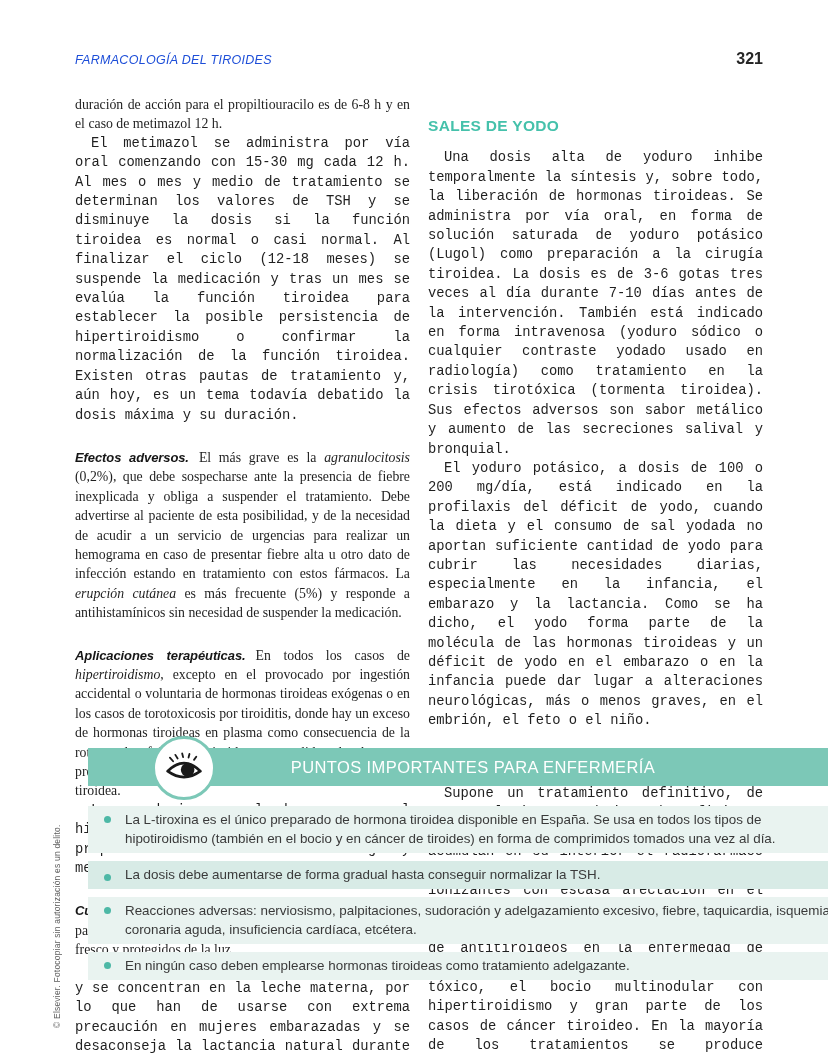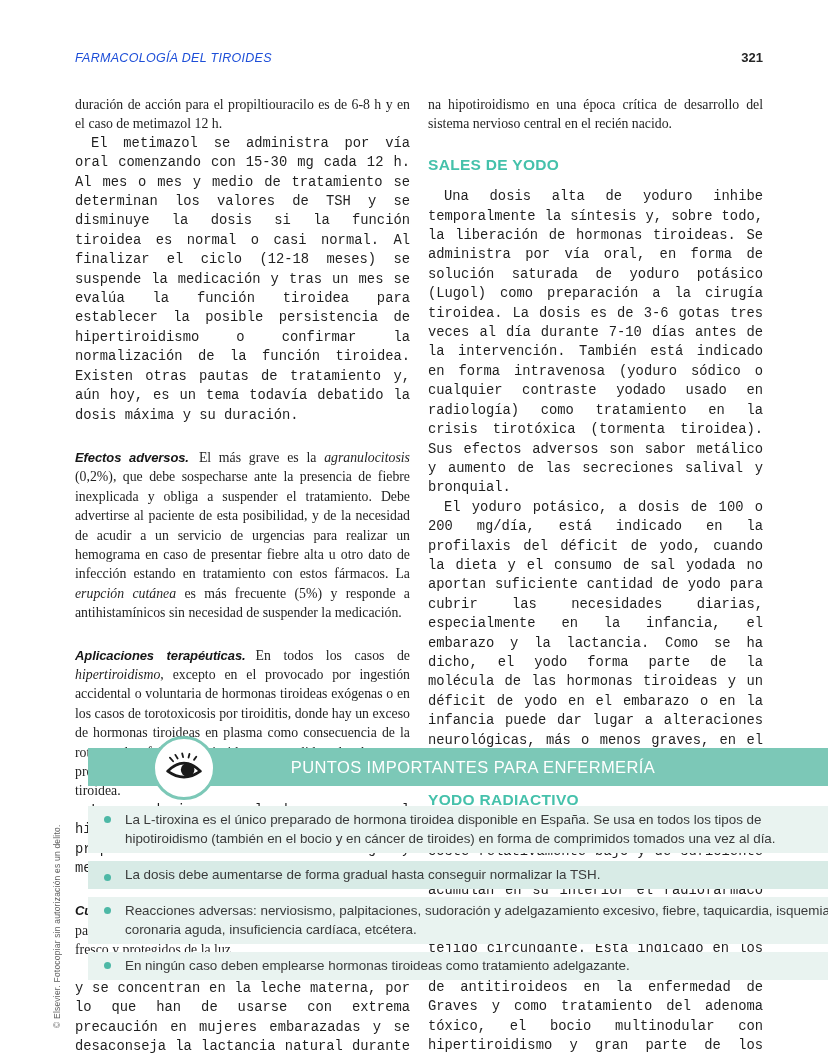--- a/index.html
+++ b/index.html
@@ -12,21 +12,21 @@
     position:relative;width:828px;height:1058px;background:#fff;overflow:hidden;
     font-family:"Liberation Serif","DejaVu Serif",serif;color:var(--ink);
   }
   
   .running-head{
     position:absolute;left:75px;top:50px;width:688px;
     display:flex;justify-content:space-between;align-items:baseline;
     font-family:"Liberation Sans","DejaVu Sans",sans-serif;
   }
   .rh-title{font-style:italic;font-size:12.5px;color:#1d4ed8;letter-spacing:.3px;}
-  .rh-page{font-weight:bold;font-size:13px;color:#262626;}
+  .rh-page{font-weight:bold;font-size:16px;color:#262626;}
   
   .columns{
     position:absolute;left:75px;top:95px;width:688px;
     display:flex;gap:18px;
   }
   .col{width:335px;font-size:13.8px;line-height:19.4px;text-align:justify;hyphens:auto;}
   .para{margin:0;}
   .para.indent{text-indent:16px;font-family:Liberation Mono, monospace;}
   .para.gap{margin-top:23px;}
   .runin{
@@ -92,21 +92,20 @@
     <section class="col">
         <p class="para"><span>duración de acción para el propiltiouracilo es de 6-8 h y en el caso de metimazol 12 h.</span></p>
         <p class="para indent"><span>El metimazol se administra por vía oral comenzando con 15-30 mg cada 12 h. Al mes o mes y medio de tratamiento se determinan los valores de TSH y se disminuye la dosis si la función tiroidea es normal o casi normal. Al finalizar el ciclo (12-18 meses) se suspende la medicación y tras un mes se evalúa la función tiroidea para establecer la posible persistencia de hipertiroidismo o confirmar la normalización de la función tiroidea. Existen otras pautas de tratamiento y, aún hoy, es un tema todavía debatido la dosis máxima y su duración.</span></p>
         <p class="para gap"><span class="runin">Efectos adversos.</span><span>El más grave es la </span><i>agranulocitosis</i><span> (0,2%), que debe sospecharse ante la presencia de fiebre inexplicada y obliga a suspender el tratamiento. Debe advertirse al paciente de esta posibilidad, y de la necesidad de acudir a un servicio de urgencias para realizar un hemograma en caso de presentar fiebre alta u otro dato de infección estando en tratamiento con estos fármacos. La </span><i>erupción cutánea</i><span> es más frecuente (5%) y responde a antihistamínicos sin necesidad de suspender la medicación.</span></p>
         <p class="para gap"><span class="runin">Aplicaciones terapéuticas.</span><span>En todos los casos de </span><i>hipertiroidismo</i><span>, excepto en el provocado por ingestión accidental o voluntaria de hormonas tiroideas exógenas o en los casos de torotoxicosis por tiroiditis, donde hay un exceso de hormonas tiroideas en plasma como consecuencia de la rotura de folículos tiroideos y salida de hormona preformada, y no por el aumento en la síntesis de hormona tiroidea.</span></p>
         <p class="para indent"><span>Las dosis empleadas en el hipertiroidismo son las siguientes: propiltiouracilo de 100-600 mg y metimazol de 10-60 mg.</span></p>
         <p class="para gap"><span class="runin">Cuidados de enfermería.</span><span>No existen preparados por vía parenteral. Los comprimidos deben guardarse en lugar fresco y protegidos de la luz.</span></p>
         <p class="para indent"><span>Las tionamidas atraviesan la placenta y se concentran en la leche materna, por lo que han de usarse con extrema precaución en mujeres embarazadas y se desaconseja la lactancia natural durante el tratamiento, ya que ocasio-</span></p>
       </section>
     <section class="col">
-        <p class="para"><span>na hipotiroidismo en una época crítica de desarrollo del sistema nervioso central en el recién nacido.</span></p>
         <h2 class="sec-heading">SALES DE YODO</h2>
         <p class="para indent"><span>Una dosis alta de yoduro inhibe temporalmente la síntesis y, sobre todo, la liberación de hormonas tiroideas. Se administra por vía oral, en forma de solución saturada de yoduro potásico (Lugol) como preparación a la cirugía tiroidea. La dosis es de 3-6 gotas tres veces al día durante 7-10 días antes de la intervención. También está indicado en forma intravenosa (yoduro sódico o cualquier contraste yodado usado en radiología) como tratamiento en la crisis tirotóxica (tormenta tiroidea). Sus efectos adversos son sabor metálico y aumento de las secreciones salival y bronquial.</span></p>
         <p class="para indent"><span>El yoduro potásico, a dosis de 100 o 200 mg/día, está indicado en la profilaxis del déficit de yodo, cuando la dieta y el consumo de sal yodada no aportan suficiente cantidad de yodo para cubrir las necesidades diarias, especialmente en la infancia, el embarazo y la lactancia. Como se ha dicho, el yodo forma parte de la molécula de las hormonas tiroideas y un déficit de yodo en el embarazo o en la infancia puede dar lugar a alteraciones neurológicas, más o menos graves, en el embrión, el feto o el niño.</span></p>
         <h2 class="sec-heading">YODO RADIACTIVO</h2>
         <p class="para indent"><span>Supone un tratamiento definitivo, de coste relativamente bajo y de suficiente seguridad. Las células tiroideas acumulan en su interior el radiofármaco siendo destruidas por las radiaciones ionizantes con escasa afectación en el tejido circundante. Está indicado en los casos de recaída tras uno o dos ciclos de antitiroideos en la enfermedad de Graves y como tratamiento del adenoma tóxico, el bocio multinodular con hipertiroidismo y gran parte de los casos de cáncer tiroideo. En la mayoría de los tratamientos se produce hipotiroidismo irreversible que obliga a terapia sustitutiva con hormonas tiroideas de por vida. Requiere de personal entrenado e instalaciones especiales para el manejo de material radiactivo.</span></p>
       </section>
   </main>
 
   <section class="nursing-box">
     <div class="nb-bar">

